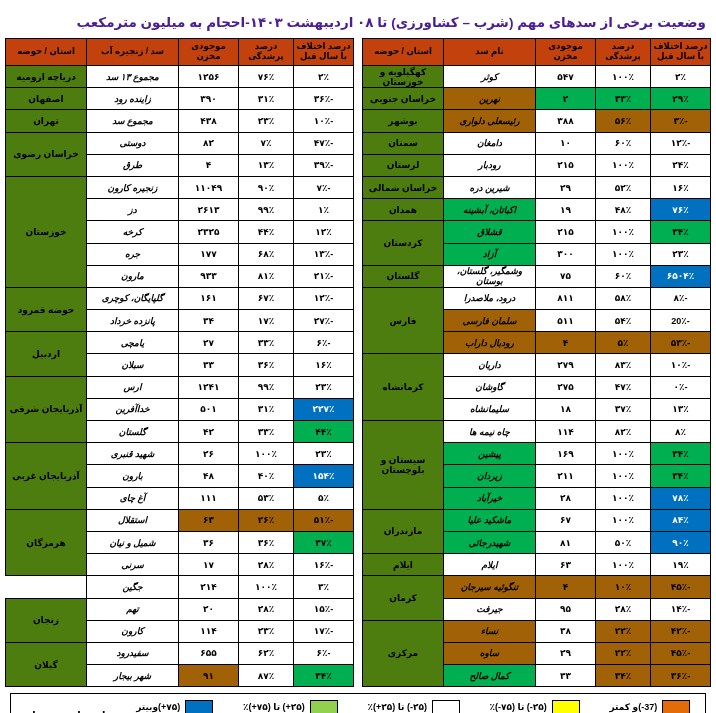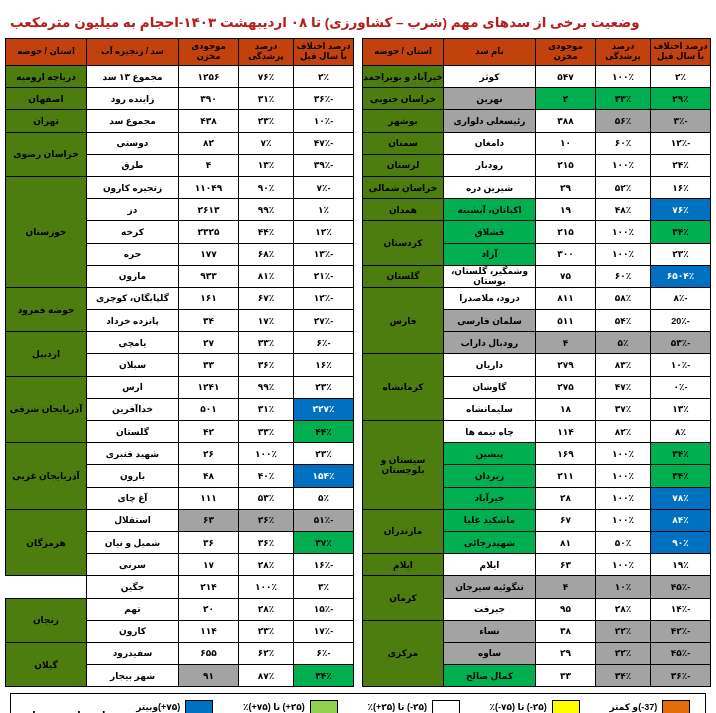--- a/index.html
+++ b/index.html
@@ -1,26 +1,26 @@
 <!DOCTYPE html>
 <html><head>
 <meta charset="utf-8">
 <style>
   html,body{margin:0;padding:0;background:#ffffff;}
   body{width:716px;height:713px;font-family:"Liberation Sans","DejaVu Sans",sans-serif;direction:rtl;}
   .page{width:716px;height:713px;position:relative;box-sizing:border-box;padding:8px 10px 0 10px;}
-  .title{font-size:13.5px;font-weight:bold;text-align:left;color:#b91c1c;margin:6px 0 8px 0;letter-spacing:0;}
+  .title{font-size:13.5px;font-weight:bold;text-align:right;color:#4c1d95;margin:6px 0 8px 0;letter-spacing:0;}
   table{border-collapse:collapse;table-layout:fixed;width:696px;margin:0 auto;}
   td,th{border:1px solid #000;font-size:9px;text-align:center;vertical-align:middle;padding:0;height:21.2px;color:#000;font-weight:bold;}
   th{background:#c2410c;font-size:8.6px;font-weight:bold;height:26px;line-height:1.15;}
   .c-w{background:#ffffff;}
-  .c-y{background:#a3a3a3;margin-left:36px;}
+  .c-y{background:#a16207;margin-left:36px;}
   .c-g{background:#00b050;}
   .c-b{background:#0070c0;color:#ffffff;}
-  .name{font-weight:bold;}
+  .name{font-weight:bold;font-style:italic;}
   .basin{font-weight:bold;background:#4d7c0f;}
   .spacer{width:9px;border:none !important;background:#ffffff;}
   .legend{width:696px;margin:6px auto 0 auto;border:1px solid #000;box-sizing:border-box;height:28px;display:flex;align-items:center;direction:rtl;}
   .legend-title{font-size:10px;font-weight:bold;padding:0 10px;letter-spacing:1px;white-space:nowrap;margin-top:16px;}
   .legend-items{display:flex;flex:1;align-items:center;justify-content:space-around;direction:rtl;}
   .legend-item{display:flex;align-items:center;gap:5px;font-size:9px;font-weight:bold;white-space:nowrap;}
   .sw{width:26px;height:13px;border:1px solid #000;display:inline-block;}
   .tbl-wrap{display:flex;justify-content:center;}
   col.w-diff{width:60px;}
   col.w-pct{width:55px;}
@@ -64,21 +64,21 @@
           <th>سد / زنجیره آب</th>
           <th>استان / حوضه</th>
         </tr>
       </thead>
       <tbody id="tbody">
           <tr>
             <td class="c-w">۲٪</td>
             <td class="c-w">۱۰۰٪</td>
             <td class="c-w">۵۴۷</td>
             <td class="c-w name">کوثر</td>
-            <td class="basin">خیرآباد و بویراحمد</td>
+            <td class="basin">کهگیلویه و خوزستان</td>
             <td class="spacer"></td>
             <td class="c-w">۲٪</td>
             <td class="c-w">۷۶٪</td>
             <td class="c-w">۱۲۵۶</td>
             <td class="c-w name">مجموع ۱۳ سد</td>
             <td class="basin">دریاچه ارومیه</td>
           </tr>
           <tr>
             <td class="c-g">۲۹٪</td>
             <td class="c-g">۳۳٪</td>

